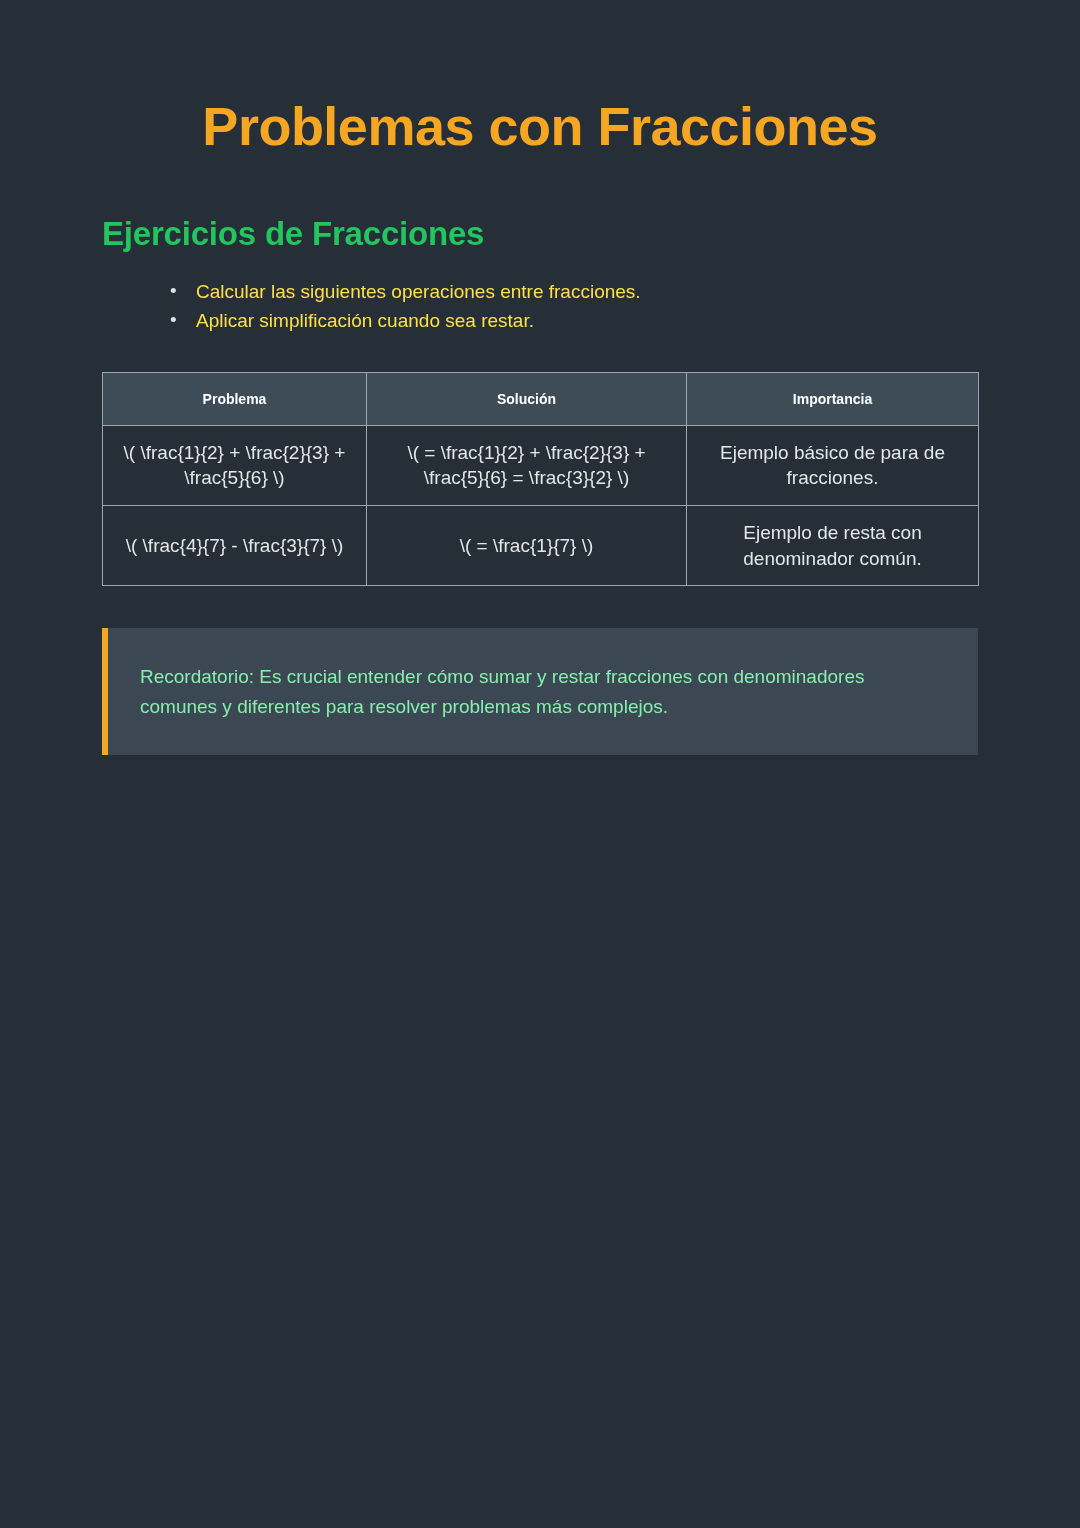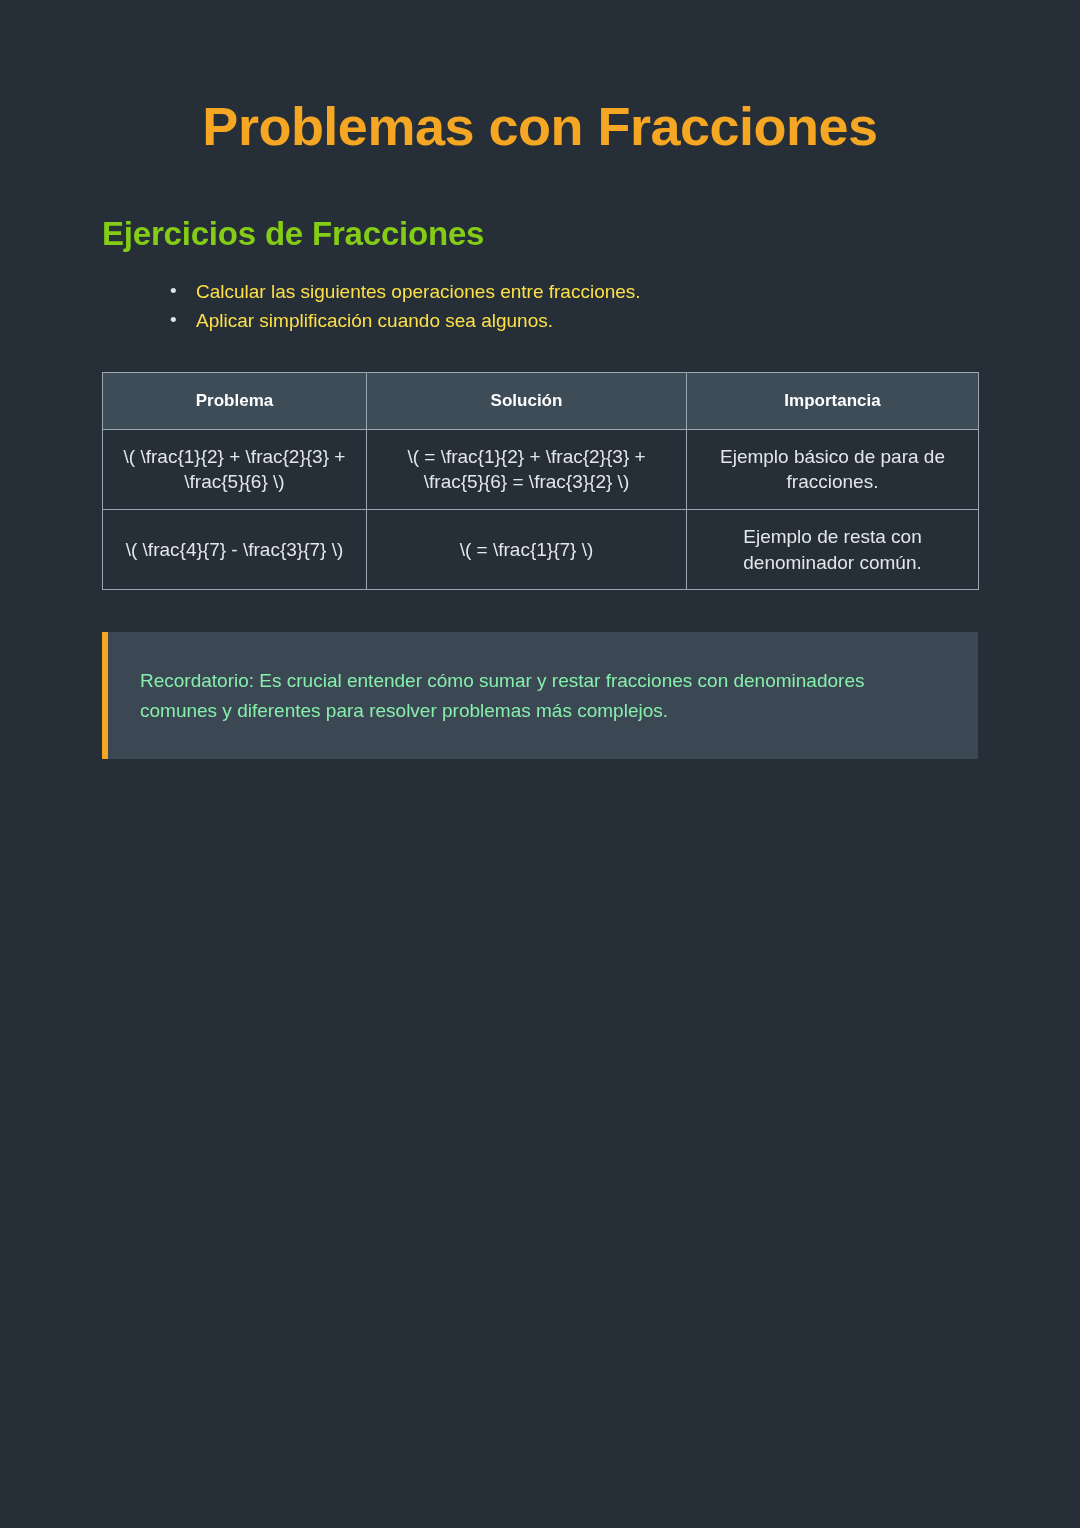--- a/index.html
+++ b/index.html
@@ -30,21 +30,21 @@
     font-weight: bold;
     color: #f5a623;
     letter-spacing: -0.5px;
   }
   .section-title {
     margin: 0;
     padding-top: 60px;
     font-size: 33px;
     line-height: 1.15;
     font-weight: bold;
-    color: #84cc16;
+    color: #22c55e;
     letter-spacing: -0.2px;
   }
   .intro {
     margin: 0;
     padding-top: 28px;
     font-size: 19px;
     line-height: 1.95;
     color: #dfe3e6;
     max-width: 840px;
   }
@@ -75,21 +75,21 @@
     border-collapse: collapse;
     table-layout: fixed;
   }
   .data-table col.c1 { width: 264px; }
   .data-table col.c2 { width: 320px; }
   .data-table col.c3 { width: 292px; }
   .data-table th {
     background: #3e4c58;
     border: 1px solid #9aa7b0;
     color: #ffffff;
-    font-size: 17px;
+    font-size: 14px;
     font-weight: bold;
     text-align: center;
     padding: 18px 10px;
   }
   .data-table td {
     border: 1px solid #9aa7b0;
     color: #e3e7ea;
     font-size: 19px;
     line-height: 1.35;
     text-align: center;
@@ -119,21 +119,21 @@
   <h1 class="doc-title">Problemas con Fracciones</h1>
 
   <h2 class="section-title">Ejercicios de Fracciones</h2>
 
 
   <ul class="bullet-list">
     <li>
       <span>Calcular las siguientes operaciones entre fracciones.</span>
     </li>
     <li>
-      <span>Aplicar simplificación cuando sea algunos.</span>
+      <span>Aplicar simplificación cuando sea restar.</span>
     </li>
   </ul>
 
   <table class="data-table">
     <colgroup>
       <col class="c1">
         <col class="c2">
         <col class="c3">
     </colgroup>
     <thead>

